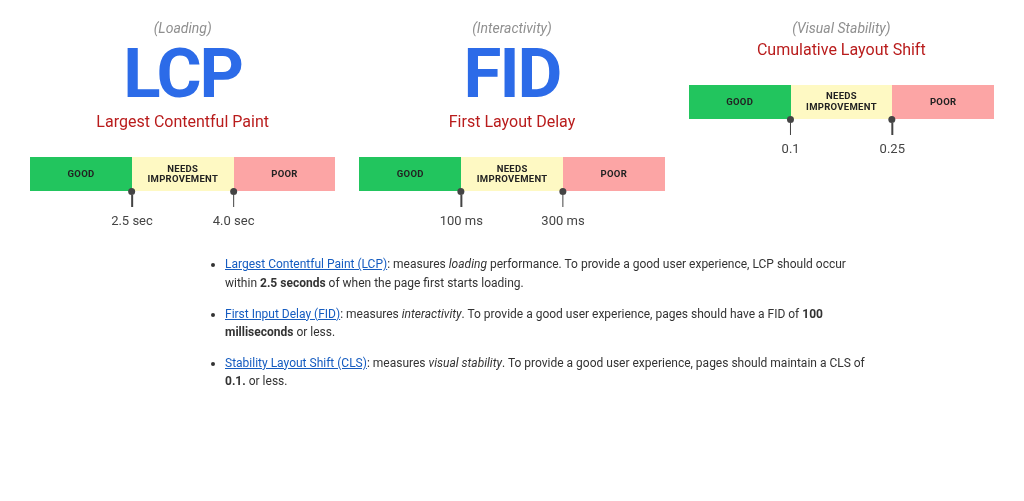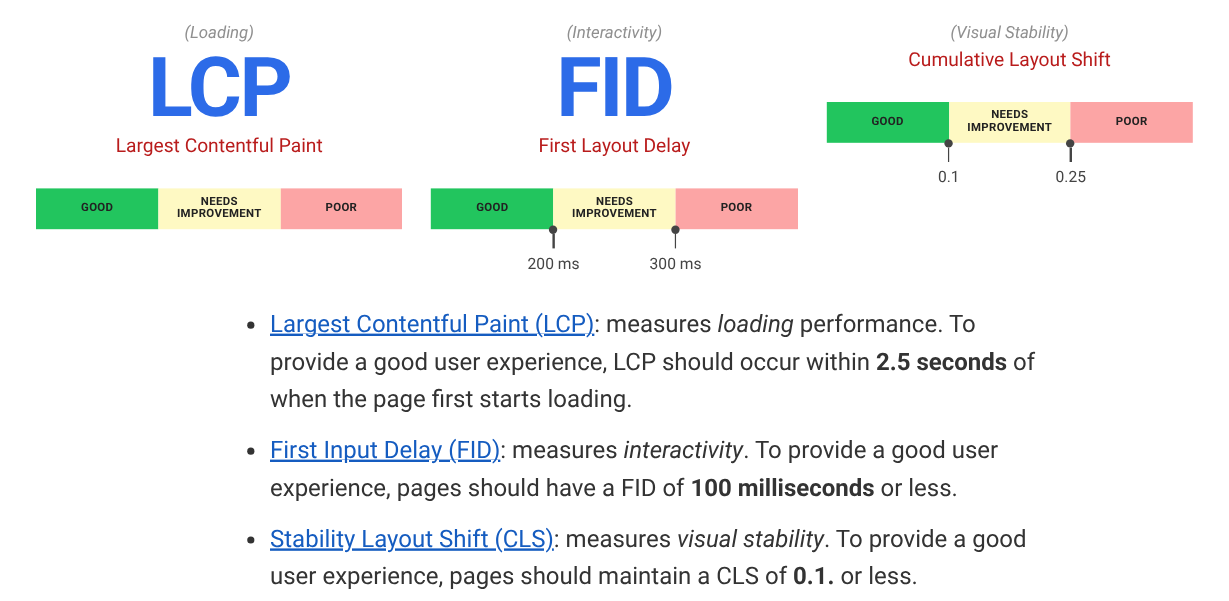--- a/index.html
+++ b/index.html
@@ -93,21 +93,21 @@
   }
   .tick .lbl {
     font-size: 13px;
     color: #444;
     margin-top: 6px;
     white-space: nowrap;
   }
 
   .desc {
     margin: 24px 120px 0 175px;
-    font-size: 20px;
+    font-size: 12px;
     line-height: 1.55;
     color: #333;
   }
   .desc ul {
     margin: 0;
     padding-left: 20px;
   }
   .desc li {
     margin-bottom: 12px;
   }
@@ -128,37 +128,49 @@
     <div class="metric">
       <div class="category">(Loading)</div>
       <div class="abbr">LCP</div>
       <div class="fullname">Largest Contentful Paint</div>
       <div class="bar">
         <div class="seg good">GOOD</div>
         <div class="seg needs">NEEDS
 IMPROVEMENT</div>
         <div class="seg poor">POOR</div>
       </div>
+      <div class="ticks">
+        <div class="tick" style="left:33.4%">
+          <div class="dot"></div>
+            <div class="stem"></div>
+          <div class="lbl">2.5 sec</div>
+        </div>
+        <div class="tick" style="left:66.7%">
+          <div class="dot"></div>
+            <div class="stem"></div>
+          <div class="lbl">4.0 sec</div>
+        </div>
+      </div>
     </div>
 
     <div class="metric">
       <div class="category">(Interactivity)</div>
       <div class="abbr">FID</div>
       <div class="fullname">First Layout Delay</div>
       <div class="bar">
         <div class="seg good">GOOD</div>
         <div class="seg needs">NEEDS
 IMPROVEMENT</div>
         <div class="seg poor">POOR</div>
       </div>
       <div class="ticks">
         <div class="tick" style="left:33.4%">
           <div class="dot"></div>
             <div class="stem"></div>
-          <div class="lbl">200 ms</div>
+          <div class="lbl">100 ms</div>
         </div>
         <div class="tick" style="left:66.7%">
           <div class="dot"></div>
             <div class="stem"></div>
           <div class="lbl">300 ms</div>
         </div>
       </div>
     </div>
 
     <div class="metric">

